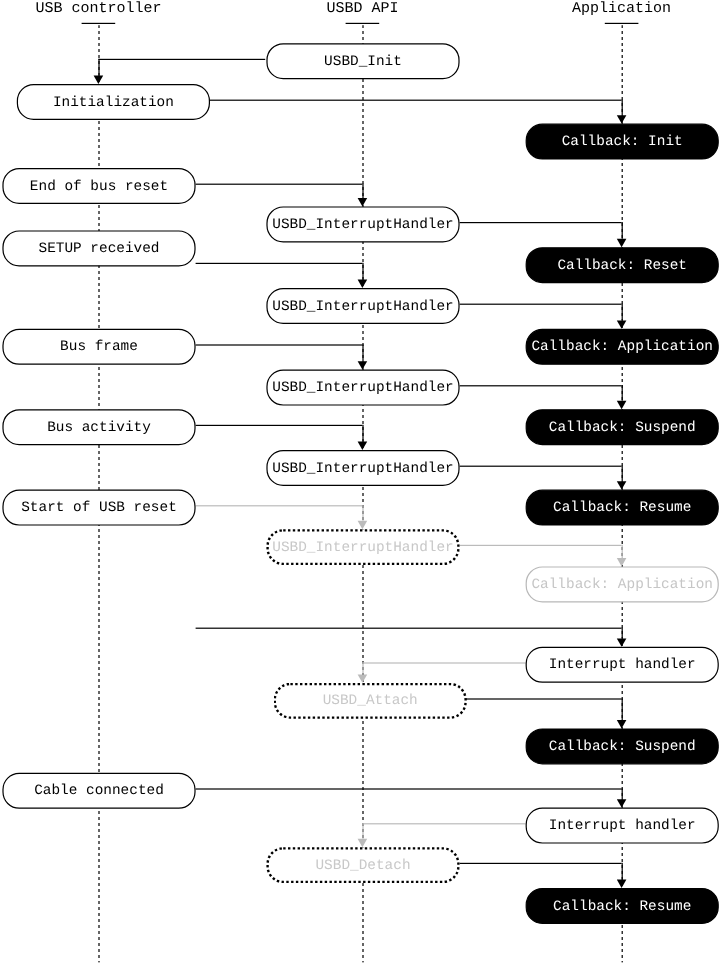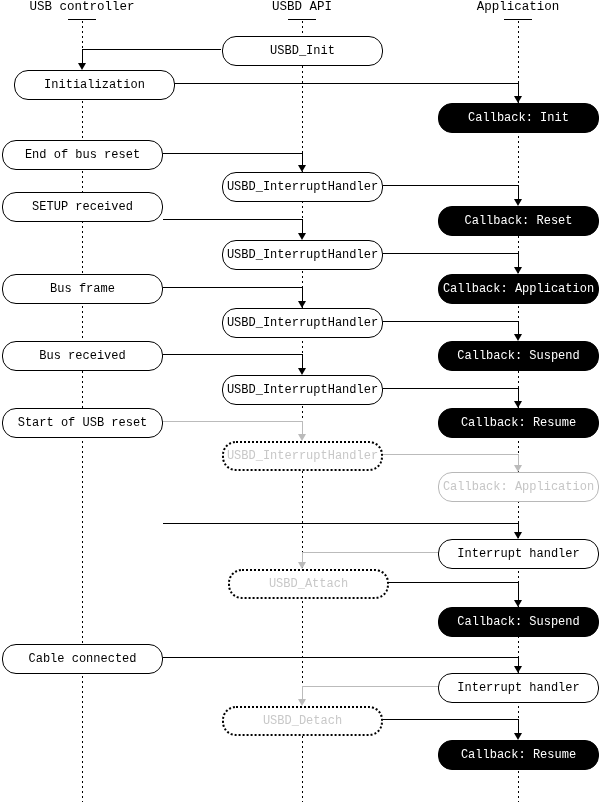--- a/index.html
+++ b/index.html
@@ -93,21 +93,21 @@
     <div class="node plain" style="left: 14px; top: 70px;">Initialization</div>
     <div class="node callback" style="left: 438px; top: 103px; background: rgb(0, 0, 0); color: rgb(255, 255, 255);">Callback: Init</div>
     <div class="node plain" style="left: 2px; top: 140px; text-align: right;">End of bus reset</div>
     <div class="node plain" style="left: 222px; top: 172px;">USBD_InterruptHandler</div>
     <div class="node plain" style="left: 2px; top: 192px;">SETUP received</div>
     <div class="node callback" style="left: 438px; top: 206px; background: #000000; color: rgb(255, 255, 255);">Callback: Reset</div>
     <div class="node plain" style="left: 222px; top: 240px;">USBD_InterruptHandler</div>
     <div class="node plain" style="left: 2px; top: 274px;">Bus frame</div>
     <div class="node callback" style="left: 438px; top: 274px; background: rgb(0, 0, 0); color: rgb(255, 255, 255);">Callback: Application</div>
     <div class="node plain" style="left: 222px; top: 308px;">USBD_InterruptHandler</div>
-    <div class="node plain" style="left: 2px; top: 341px;">Bus received</div>
+    <div class="node plain" style="left: 2px; top: 341px;">Bus activity</div>
     <div class="node callback" style="left: 438px; top: 341px; background: rgb(0, 0, 0); color: rgb(255, 255, 255);">Callback: Suspend</div>
     <div class="node plain" style="left: 222px; top: 375px;">USBD_InterruptHandler</div>
     <div class="node plain" style="left: 2px; top: 408px;">Start of USB reset</div>
     <div class="node callback" style="left: 438px; top: 408px; background: rgb(0, 0, 0); color: rgb(255, 255, 255);">Callback: Resume</div>
     <div class="node dotted" style="left: 222px; top: 441px; color: rgb(200, 200, 200);">USBD_InterruptHandler</div>
     <div class="node ghost" style="left: 438px; top: 472px; color: rgb(198, 198, 198); border-color: rgb(184, 184, 184);">Callback: Application</div>
     <div class="node plain" style="left: 438px; top: 539px;">Interrupt handler</div>
     <div class="node dotted" style="left: 228px; top: 569px; color: rgb(200, 200, 200);">USBD_Attach</div>
     <div class="node callback" style="left: 438px; top: 607px; background: rgb(0, 0, 0); color: rgb(255, 255, 255);">Callback: Suspend</div>
     <div class="node plain" style="left: 2px; top: 644px;">Cable connected</div>

